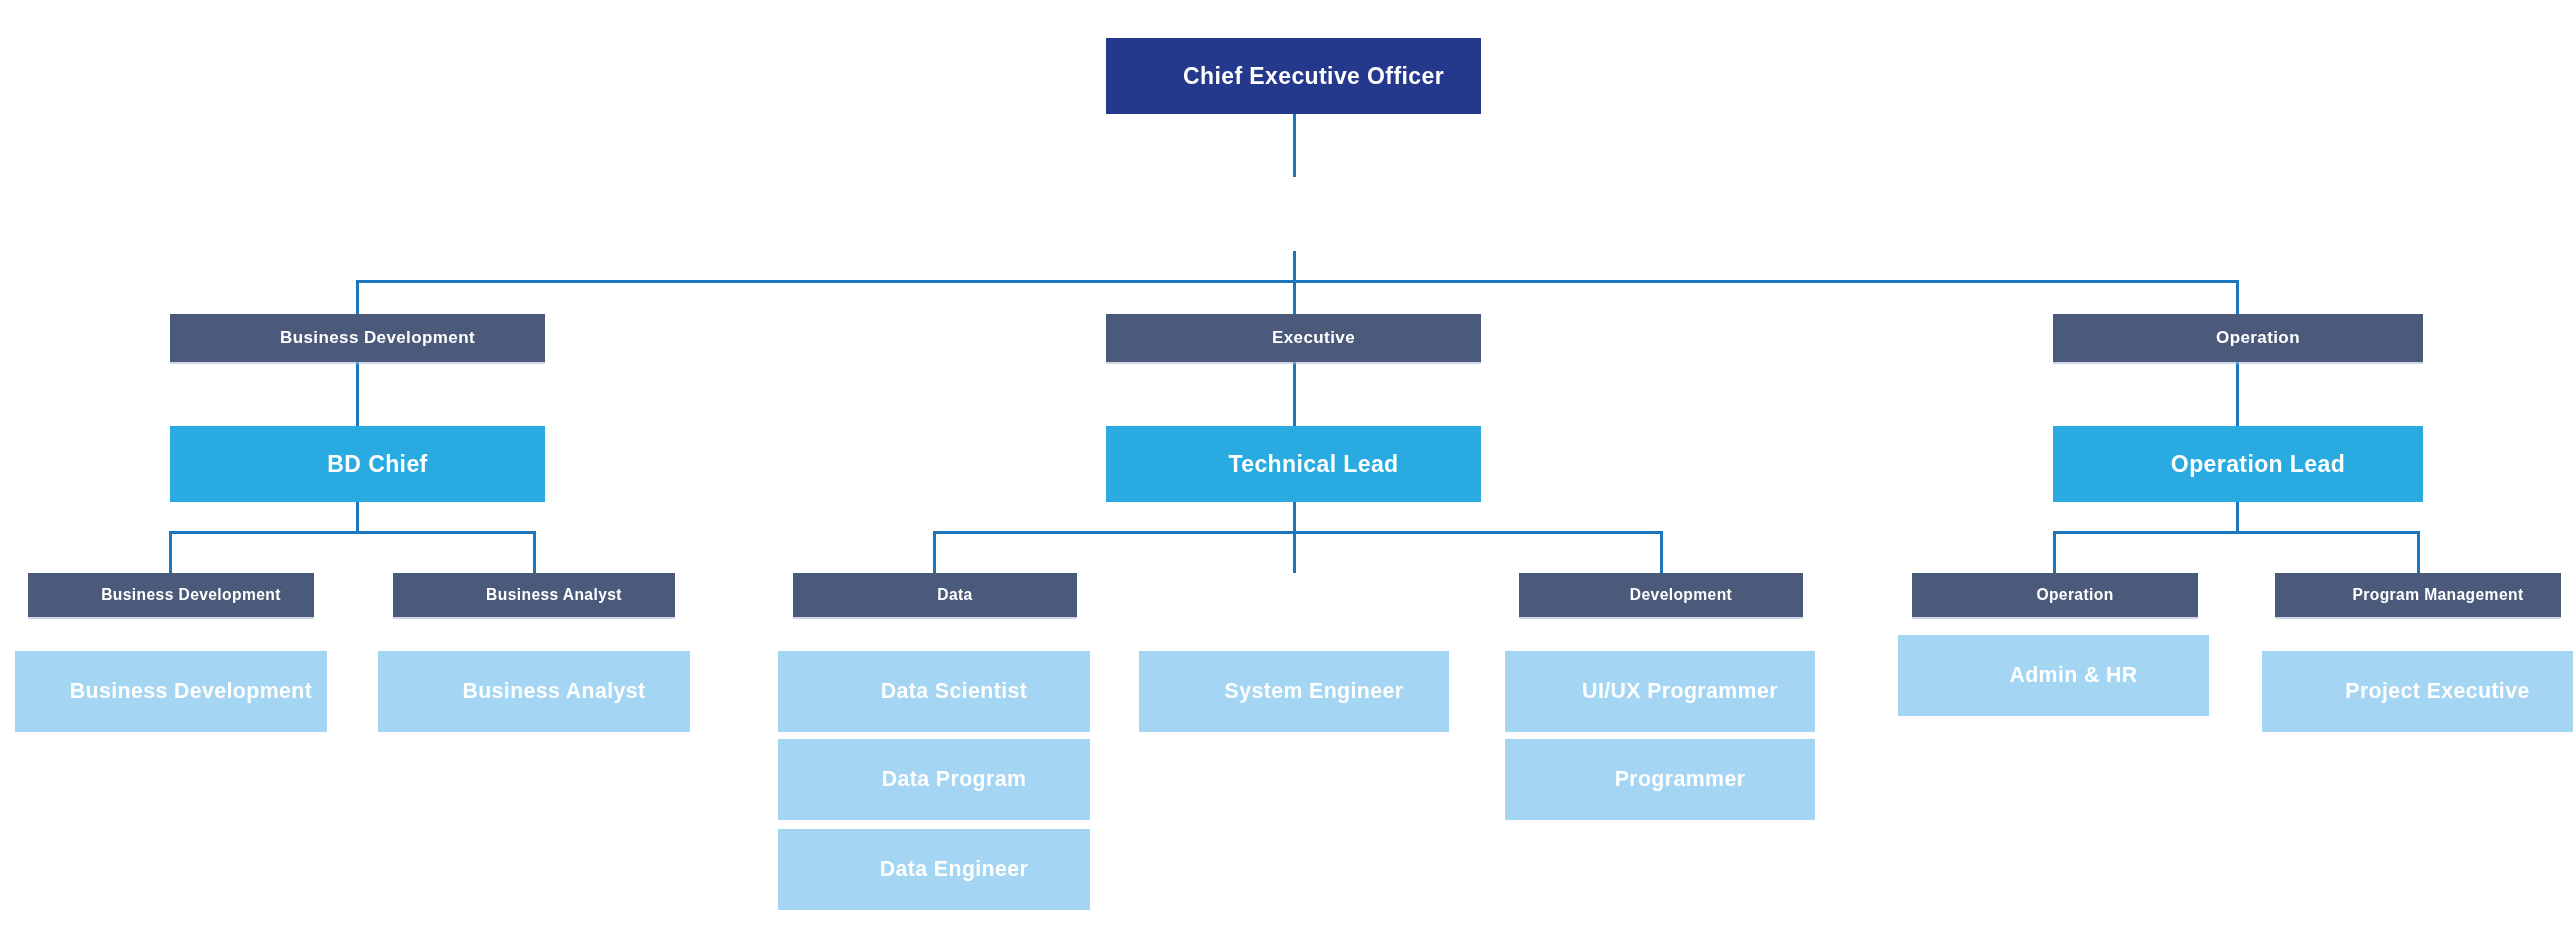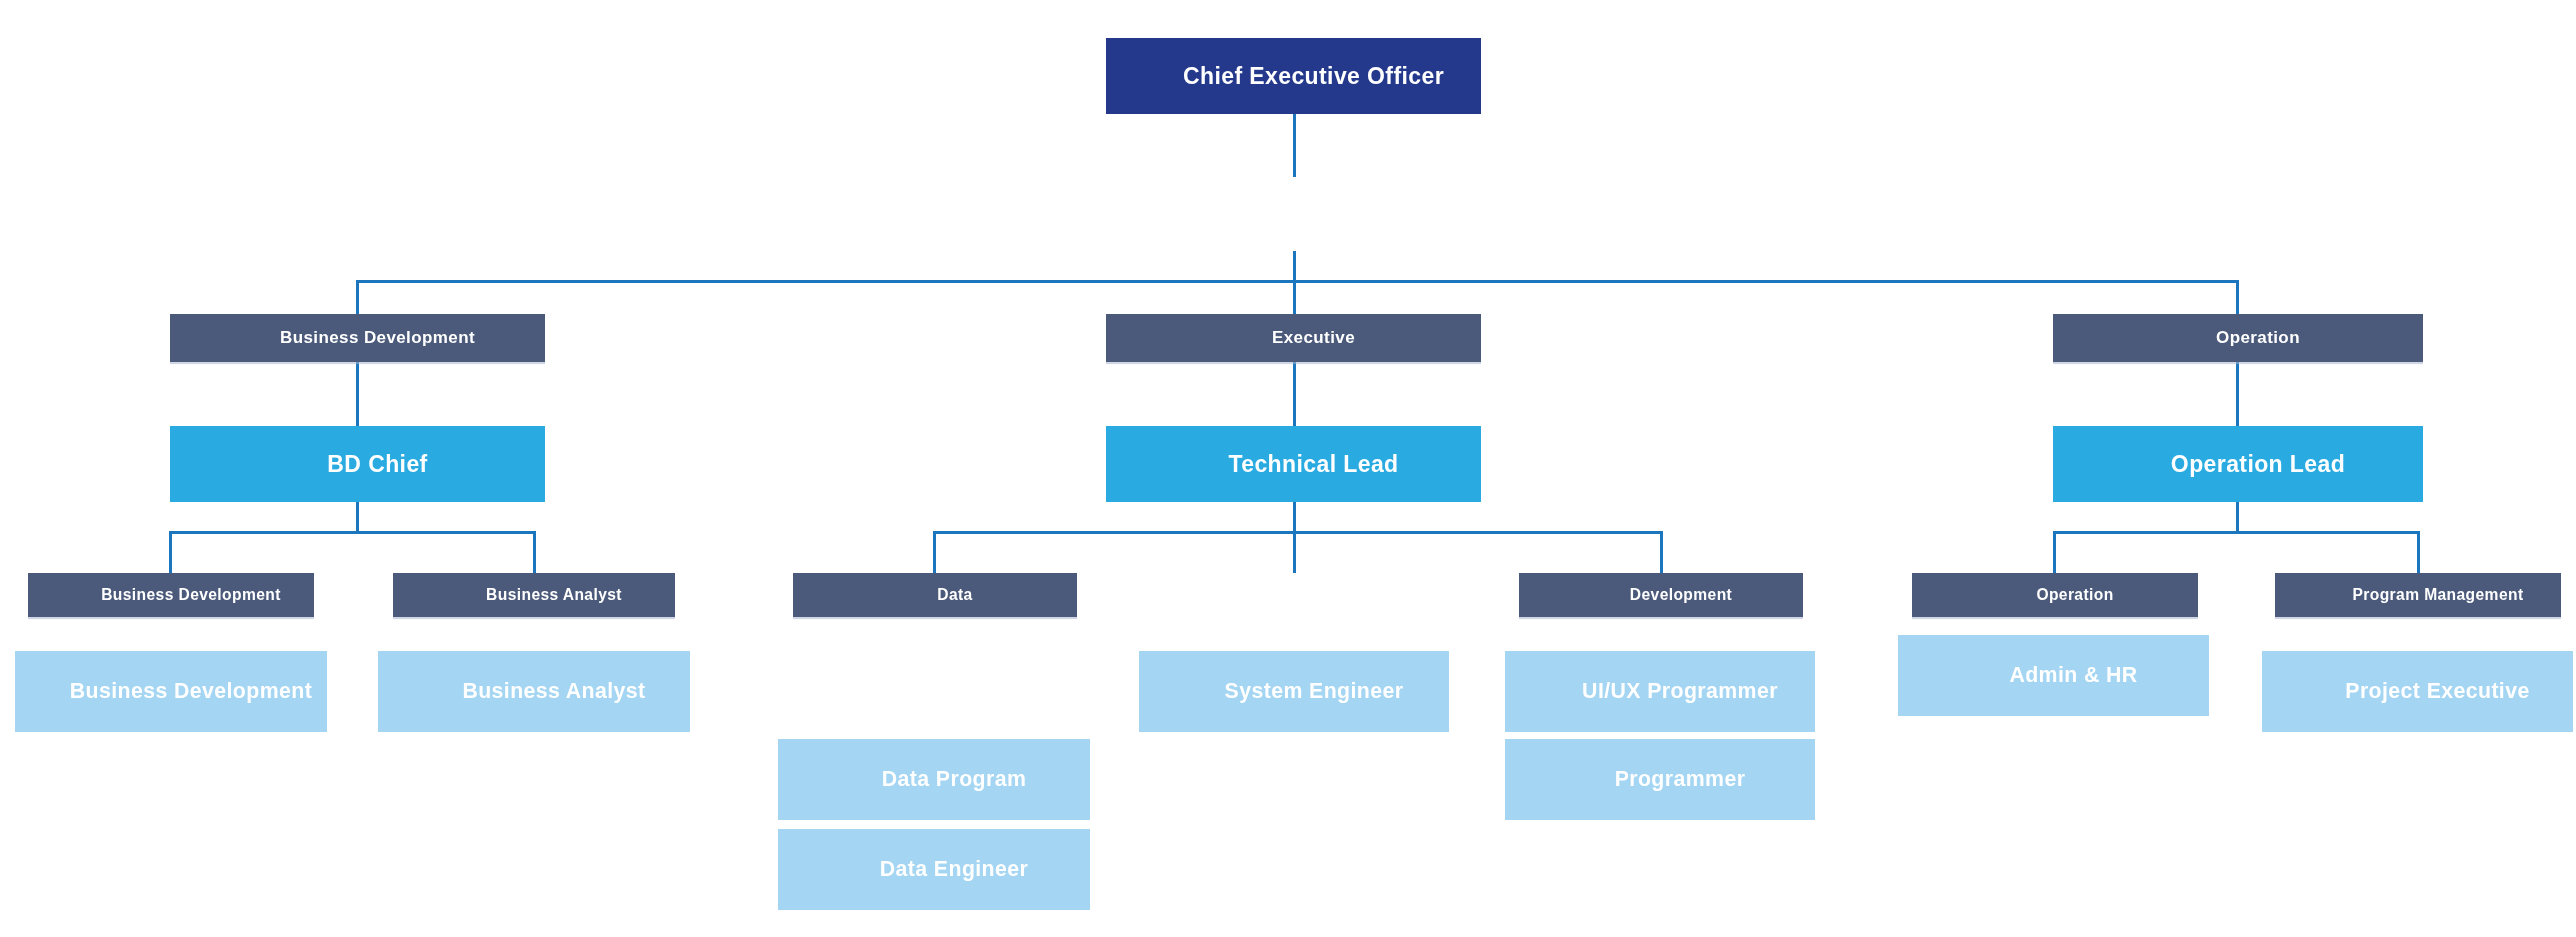--- a/index.html
+++ b/index.html
@@ -83,20 +83,21 @@
 
   <div class="node slate fz-sm" style="left:28px;top:573px;width:286px;height:44px">Business Development</div>
   <div class="node slate fz-sm" style="left:393px;top:573px;width:282px;height:44px">Business Analyst</div>
   <div class="node slate fz-sm" style="left:793px;top:573px;width:284px;height:44px">Data</div>
   <div class="node slate fz-sm" style="left:1519px;top:573px;width:284px;height:44px">Development</div>
   <div class="node slate fz-sm" style="left:1912px;top:573px;width:286px;height:44px">Operation</div>
   <div class="node slate fz-sm" style="left:2275px;top:573px;width:286px;height:44px">Program Management</div>
 
   <div class="node light fz-rl" style="left:15px;top:651px;width:312px;height:81px">Business Development</div>
   <div class="node light fz-rl" style="left:378px;top:651px;width:312px;height:81px">Business Analyst</div>
+  <div class="node light fz-rl" style="left:778px;top:651px;width:312px;height:81px">Data Scientist</div>
   <div class="node light fz-rl" style="left:1505px;top:651px;width:310px;height:81px">UI/UX Programmer</div>
   <div class="node light fz-rl" style="left:1139px;top:651px;width:310px;height:81px">System Engineer</div>
   <div class="node light fz-rl" style="left:1898px;top:635px;width:311px;height:81px">Admin &amp; HR</div>
   <div class="node light fz-rl" style="left:2262px;top:651px;width:311px;height:81px">Project Executive</div>
 
   <div class="node light fz-rl" style="left:778px;top:739px;width:312px;height:81px">Data Program</div>
   <div class="node light fz-rl" style="left:1505px;top:739px;width:310px;height:81px">Programmer</div>
 
   <div class="node light fz-rl" style="left:778px;top:829px;width:312px;height:81px">Data Engineer</div>
 

